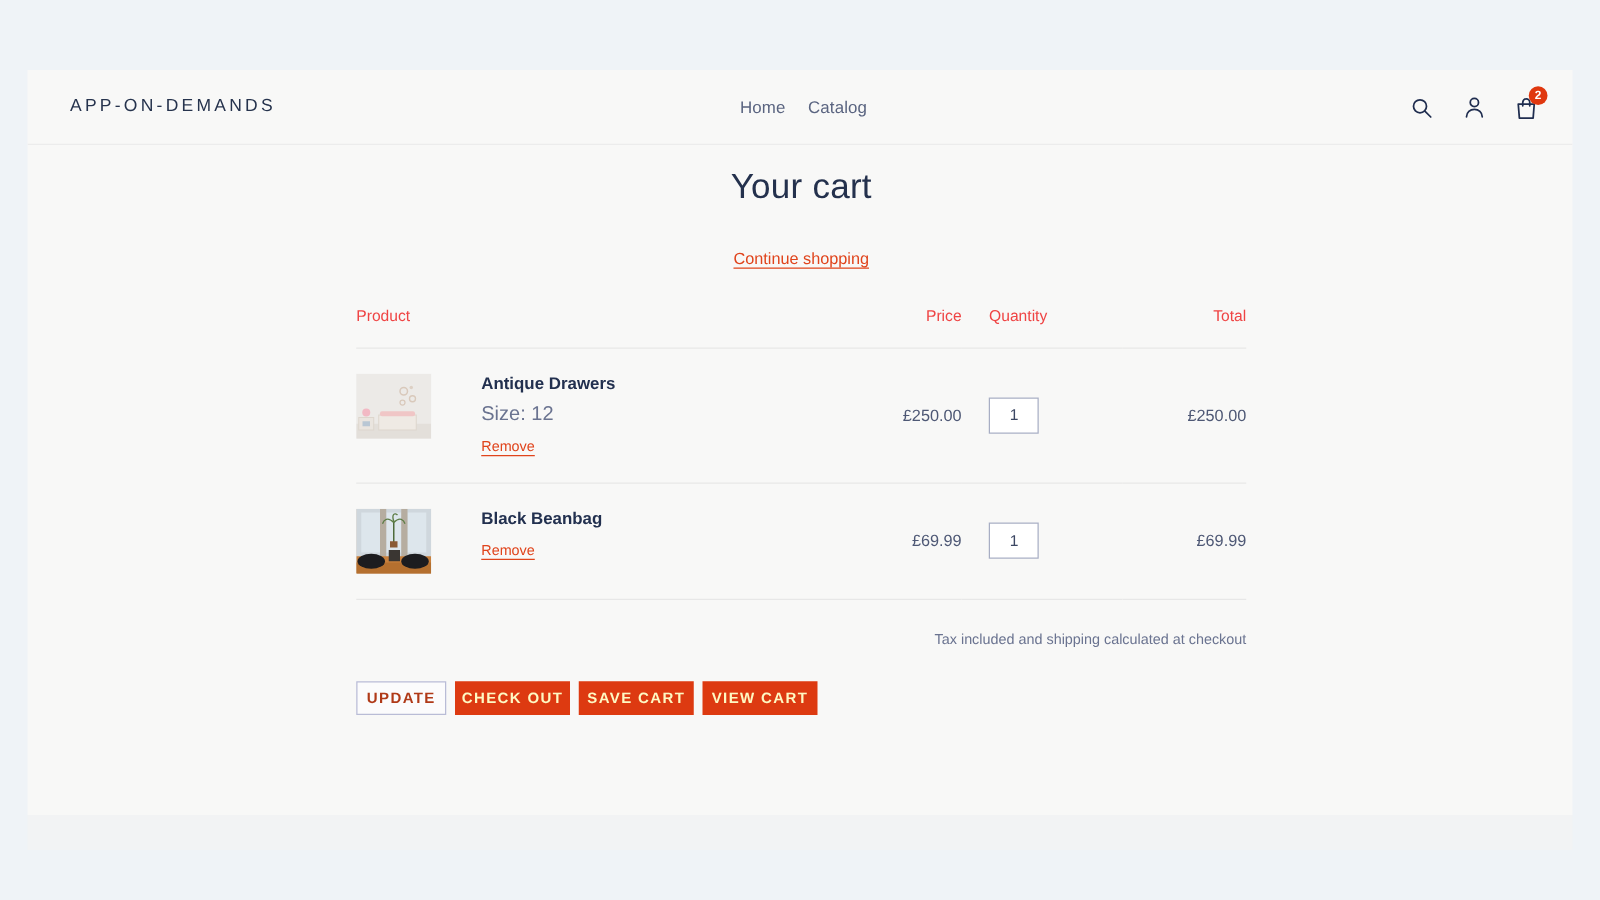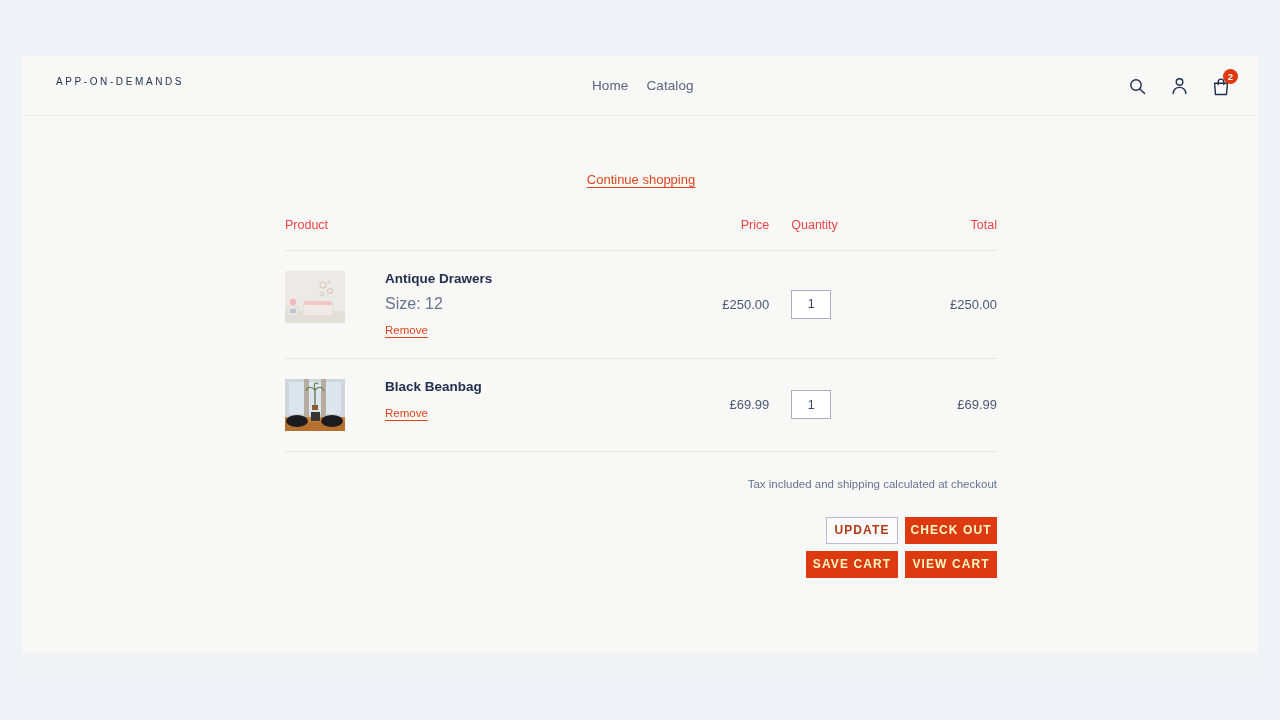--- a/index.html
+++ b/index.html
@@ -37,21 +37,21 @@
   #site-header {
     position: relative;
     height: 59px;
     border-bottom: 1px solid #ececec;
     background: #f8f8f7;
   }
   #brand-logo {
     position: absolute;
     left: 34px;
     top: 20px;
-    font-size: 10px;
+    font-size: 14px;
     letter-spacing: 2.6px;
     color: #26334d;
     font-weight: 400;
     white-space: nowrap;
   }
   #main-nav {
     position: absolute;
     left: 570px;
     top: 22px;
     display: flex;
@@ -227,21 +227,20 @@
   #tax-note {
     margin-top: 21px;
     font-size: 11.5px;
     color: #6a7390;
   }
 
   
   #cart-actions {
     margin-top: 27px;
     display: flex;
-    flex-direction: column;
     align-items: flex-end;
     gap: 7px;
   }
   .btn-row { display: flex; gap: 7px; }
   .btn {
     font-family: "Liberation Sans", sans-serif;
     font-size: 12px;
     font-weight: bold;
     letter-spacing: 1.1px;
     height: 27px;
@@ -304,20 +303,21 @@
           <path d="M6.2 7.6V4.9a2.8 2.8 0 0 1 5.6 0v2.7" stroke-linecap="round"></path>
         </svg>
         <span id="cart-badge">2</span>
       </div>
 
     </div>
   </div>
 
   <div id="cart-wrap">
 
+    <h1 id="page-title">Your cart</h1>
 
     <div id="continue-shopping-wrap">
       <a id="continue-shopping">Continue shopping</a>
     </div>
 
     <table id="cart-table">
       <thead>
         <tr>
           <th class="col-product">Product</th>
           <th class="col-price">Price</th>

